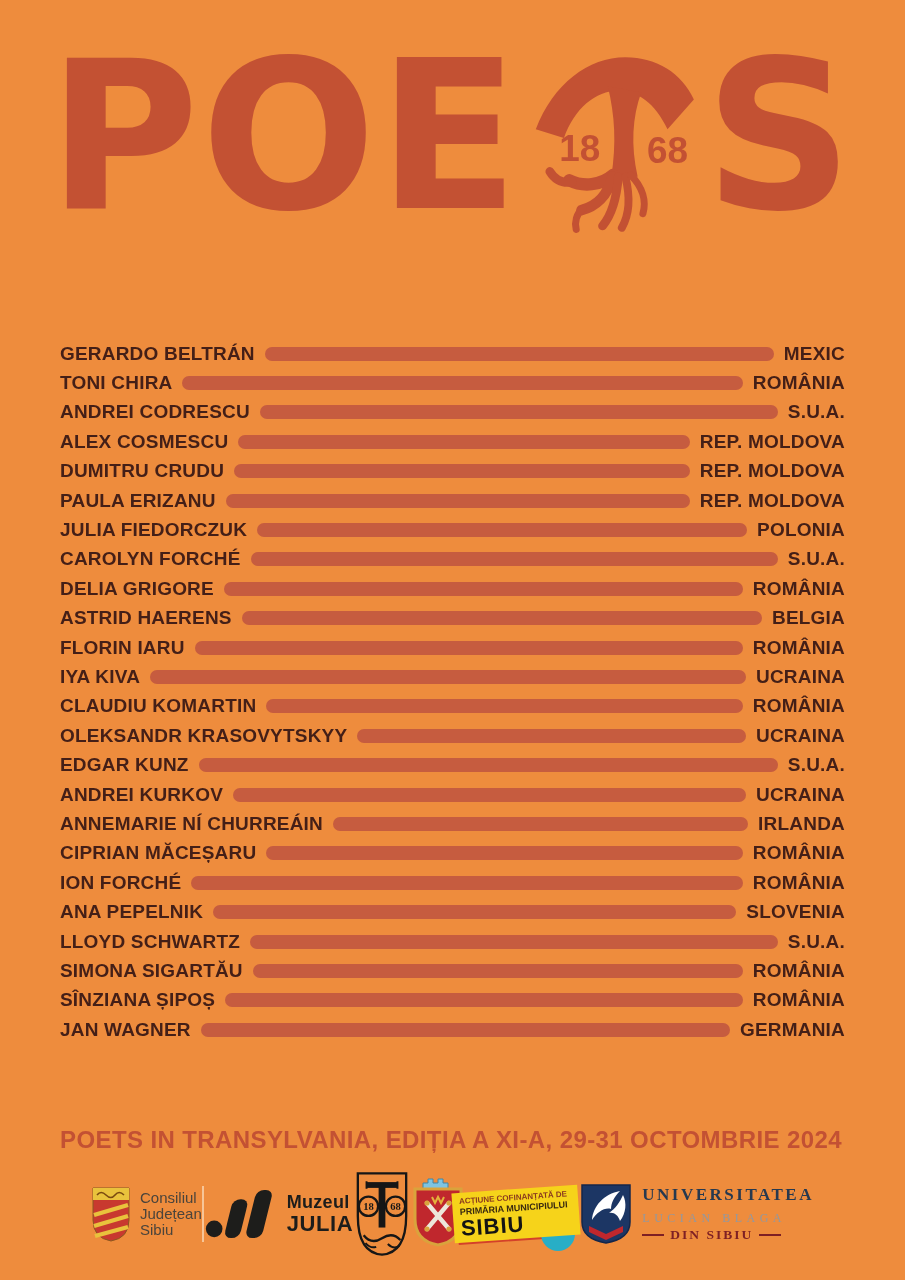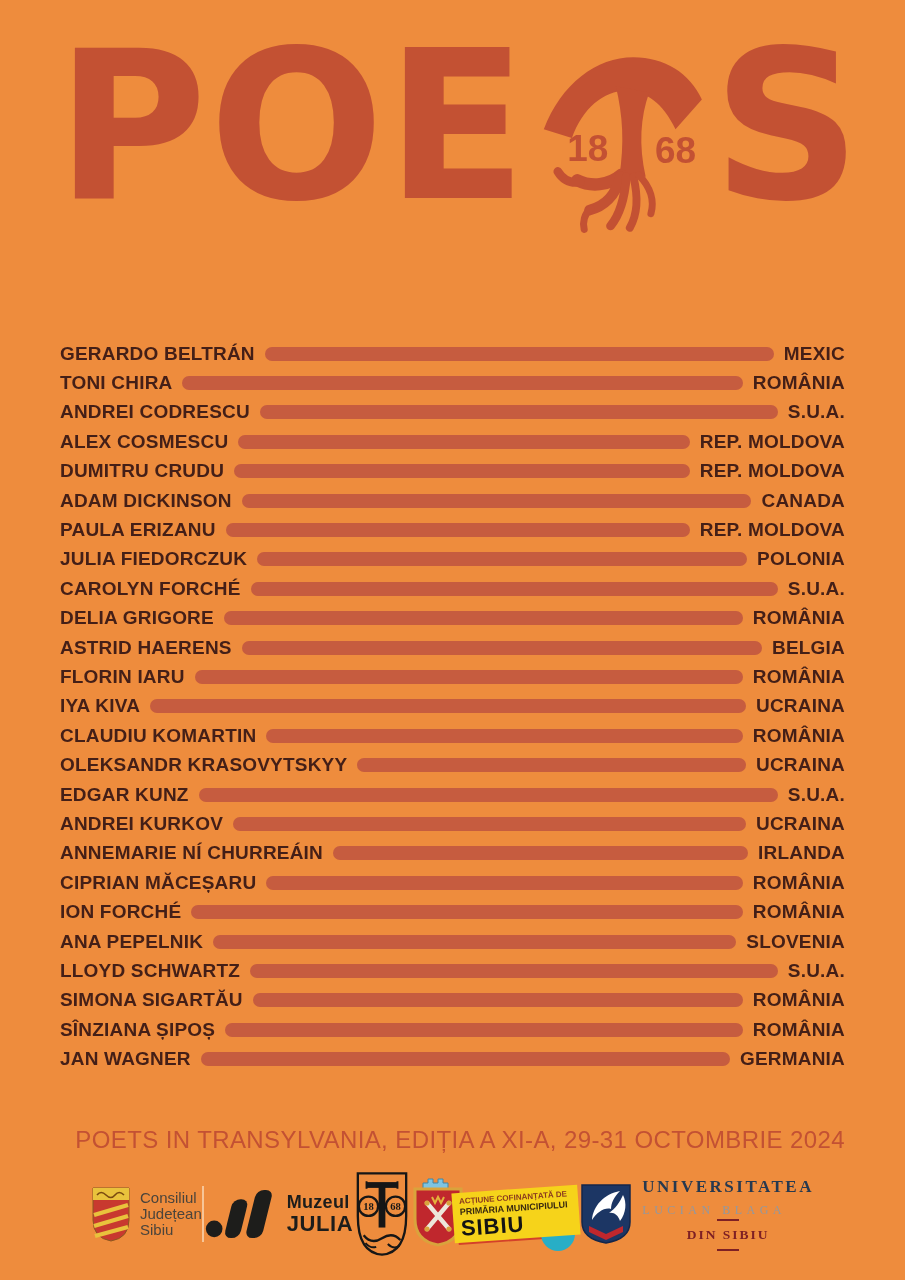--- a/index.html
+++ b/index.html
@@ -3,21 +3,21 @@
 <meta charset="utf-8">
 <style>
   html,body{margin:0;padding:0;background:#888;}
   .poster{
     position:relative;width:905px;height:1280px;overflow:hidden;
     background:var(--bg,#EE8C3D);
     font-family:"Liberation Sans",sans-serif;
     margin:0 auto;
   }
   
-  .title-block{position:absolute;left:56px;top:14px;display:flex;align-items:center;}
+  .title-block{position:absolute;left:48px;top:14px;display:flex;align-items:flex-end;}
   .title-word{
     font-family:"DejaVu Sans",sans-serif;font-weight:bold;font-size:206px;line-height:1;
     color:var(--accent,#C35133);letter-spacing:2px;
   }
   .tree-glyph{height:202px;width:auto;margin:24px 2px 0 6px;display:block;}
   .subtitle{
     position:absolute;left:56px;top:218px;width:800px;
     font-weight:bold;font-size:103px;line-height:1;letter-spacing:-4px;
     color:var(--accent,#C35133);white-space:nowrap;
   }
@@ -26,23 +26,22 @@
   .row{display:flex;align-items:center;height:29.4px;}
   .name,.country{
     font-weight:bold;font-size:19px;color:var(--ink,#441F17);
     letter-spacing:0.2px;white-space:nowrap;
   }
   .country{text-align:right;}
   .bar{flex:1;height:14px;border-radius:8px;background:var(--bar,#C65C3F);margin:0 10px;}
   
   .edition{
     position:absolute;left:60px;right:60px;top:1126px;
-    font-weight:normal;font-size:24px;letter-spacing:0.4px;white-space:nowrap;
+    font-weight:bold;font-size:24px;letter-spacing:0.4px;white-space:nowrap;
     color:var(--accent,#C35133);
-    text-align:right;
   }
   
   .logobar{
     position:absolute;left:0;right:0;bottom:0;height:112px;
     display:flex;align-items:center;justify-content:center;
     padding:0 30px 10px 30px;
   }
   .logo{display:flex;align-items:center;gap:9px;}
   .cjs-text{font-size:15px;line-height:1.05;color:#4B443B;font-weight:500;}
   .vdivider{width:2px;height:56px;background:rgba(255,244,225,.55);}
@@ -58,21 +57,21 @@
     position:absolute;left:42px;top:18px;width:112px;background:#F6D31A;
     transform:rotate(-4deg);padding:4px 7px 3px 7px;
   }
   .sibiu-banner .sb1{font-size:8px;font-weight:bold;color:#8A3A1F;white-space:nowrap;}
   .sibiu-banner .sb2{font-size:9px;font-weight:bold;color:#3A2A10;white-space:nowrap;margin-top:1px;}
   .sibiu-banner .sb3{font-size:22px;font-weight:bold;color:#141414;line-height:1;margin-top:1px;letter-spacing:1px;}
   
   .ulbs-text{font-family:"Liberation Serif",serif;line-height:1.15;}
   .ulbs-text .u1{font-size:17px;letter-spacing:2.5px;color:#27394F;font-weight:bold;}
   .ulbs-text .u2{font-size:12px;letter-spacing:4.5px;color:#9198A1;margin-top:7px;}
-  .ulbs-text .u3{display:flex;align-items:center;gap:6px;margin-top:2px;flex-direction:column;}
+  .ulbs-text .u3{display:flex;align-items:center;gap:6px;margin-top:2px;}
   .ulbs-text .u3 .dash{height:2px;width:22px;background:#7E2024;}
   .ulbs-text .u3 .t{font-size:13.5px;font-weight:bold;letter-spacing:2px;color:#7E2024;}
 </style>
 </head>
 <body>
 
 <div class="poster">
 
   <div class="title-block">
     <span class="title-word">POE</span>
@@ -122,25 +121,20 @@
         <span class="bar"></span>
         <span class="country">REP. MOLDOVA</span>
       </div>
 
       <div class="row">
         <span class="name">DUMITRU CRUDU</span>
         <span class="bar"></span>
         <span class="country">REP. MOLDOVA</span>
       </div>
 
-      <div class="row">
-        <span class="name">ADAM DICKINSON</span>
-        <span class="bar"></span>
-        <span class="country">CANADA</span>
-      </div>
 
       <div class="row">
         <span class="name">PAULA ERIZANU</span>
         <span class="bar"></span>
         <span class="country">REP. MOLDOVA</span>
       </div>
 
       <div class="row">
         <span class="name">JULIA FIEDORCZUK</span>
         <span class="bar"></span>

